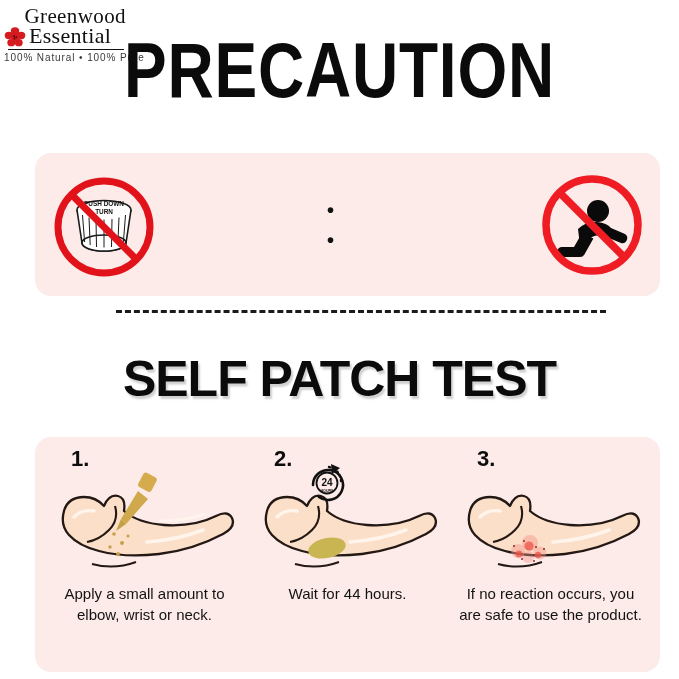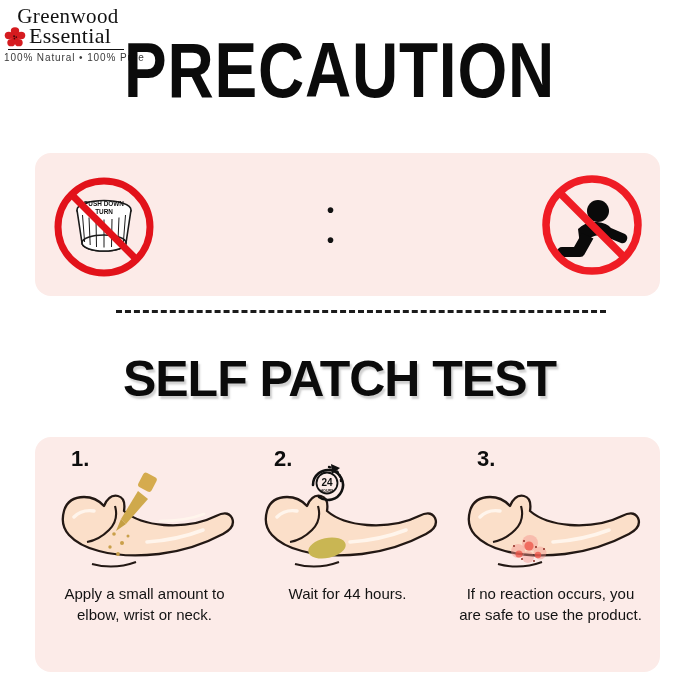--- a/index.html
+++ b/index.html
@@ -24,21 +24,21 @@
     top: 6px;
     width: 122px;
     text-align: center;
   }
   .logo-word1 {
     font-family: "Liberation Serif", serif;
     font-size: 21px;
     line-height: 20px;
     letter-spacing: 0.4px;
     color: #111;
-    text-align: center;
+    text-align: right;
     padding-left: 6px;
   }
   .logo-row2 {
     display: flex;
     align-items: flex-start;
     gap: 3px;
     margin-top: -1px;
   }
   .logo-flower {
     width: 22px;

